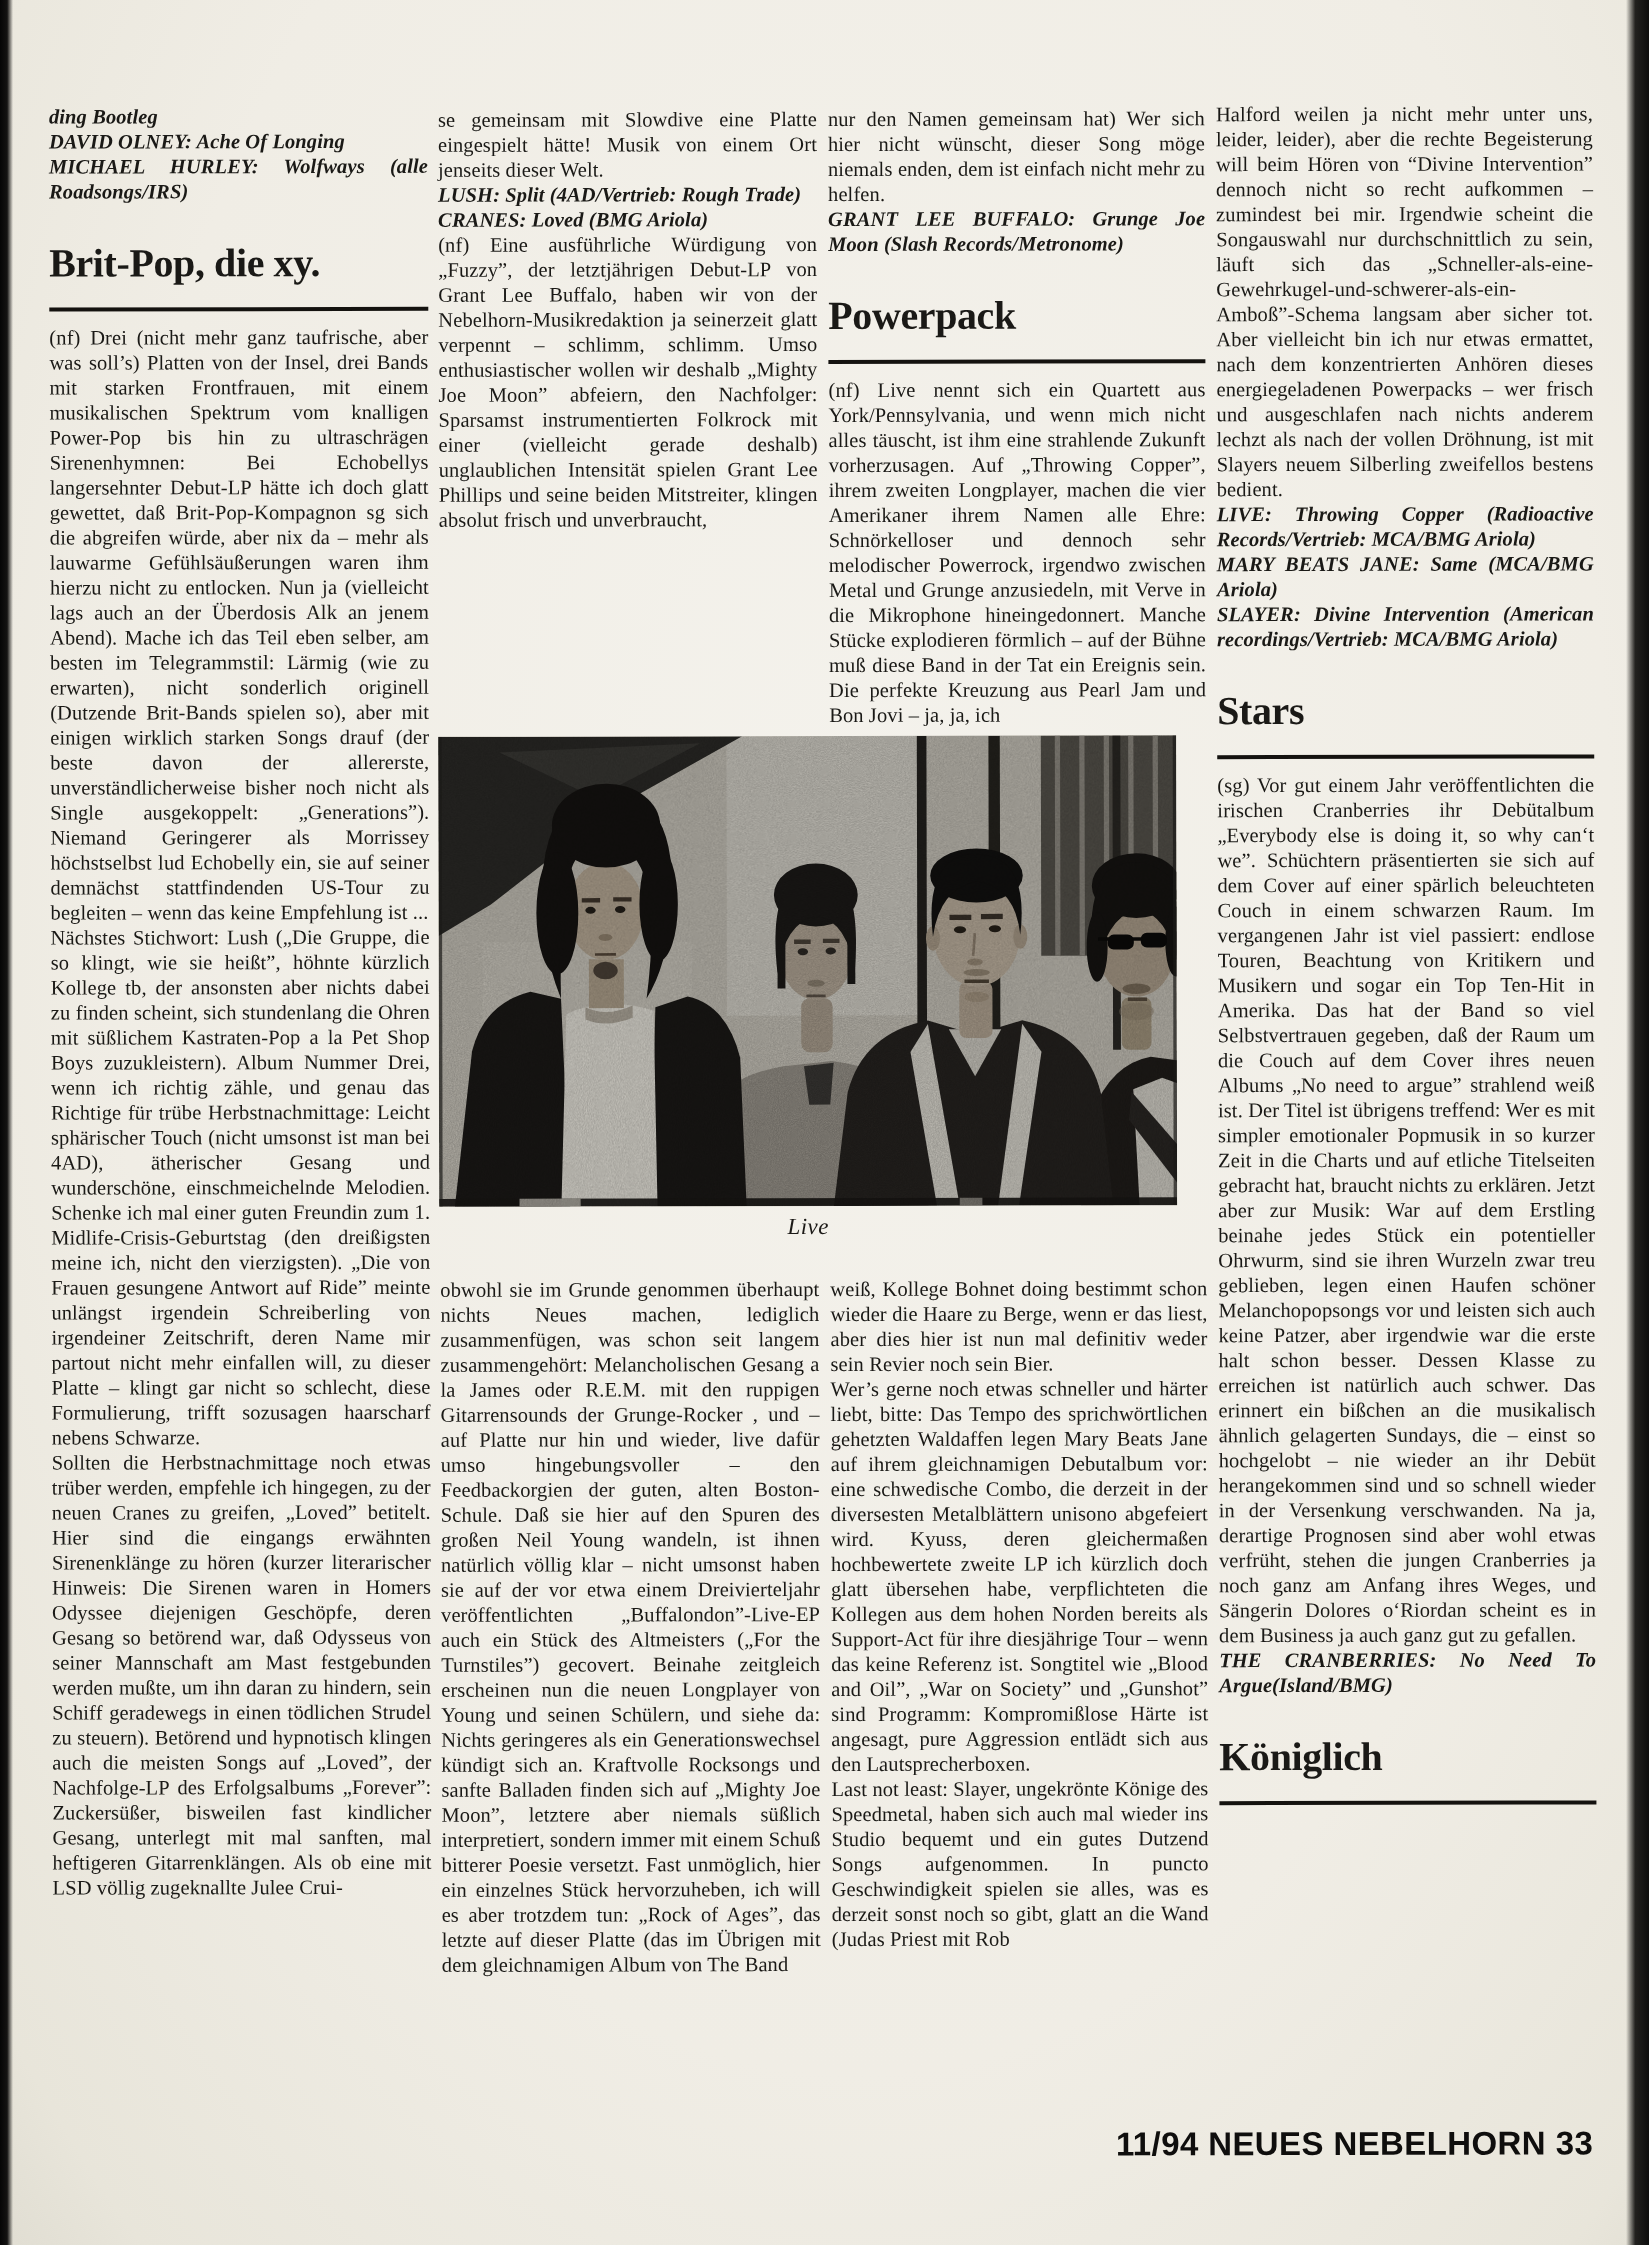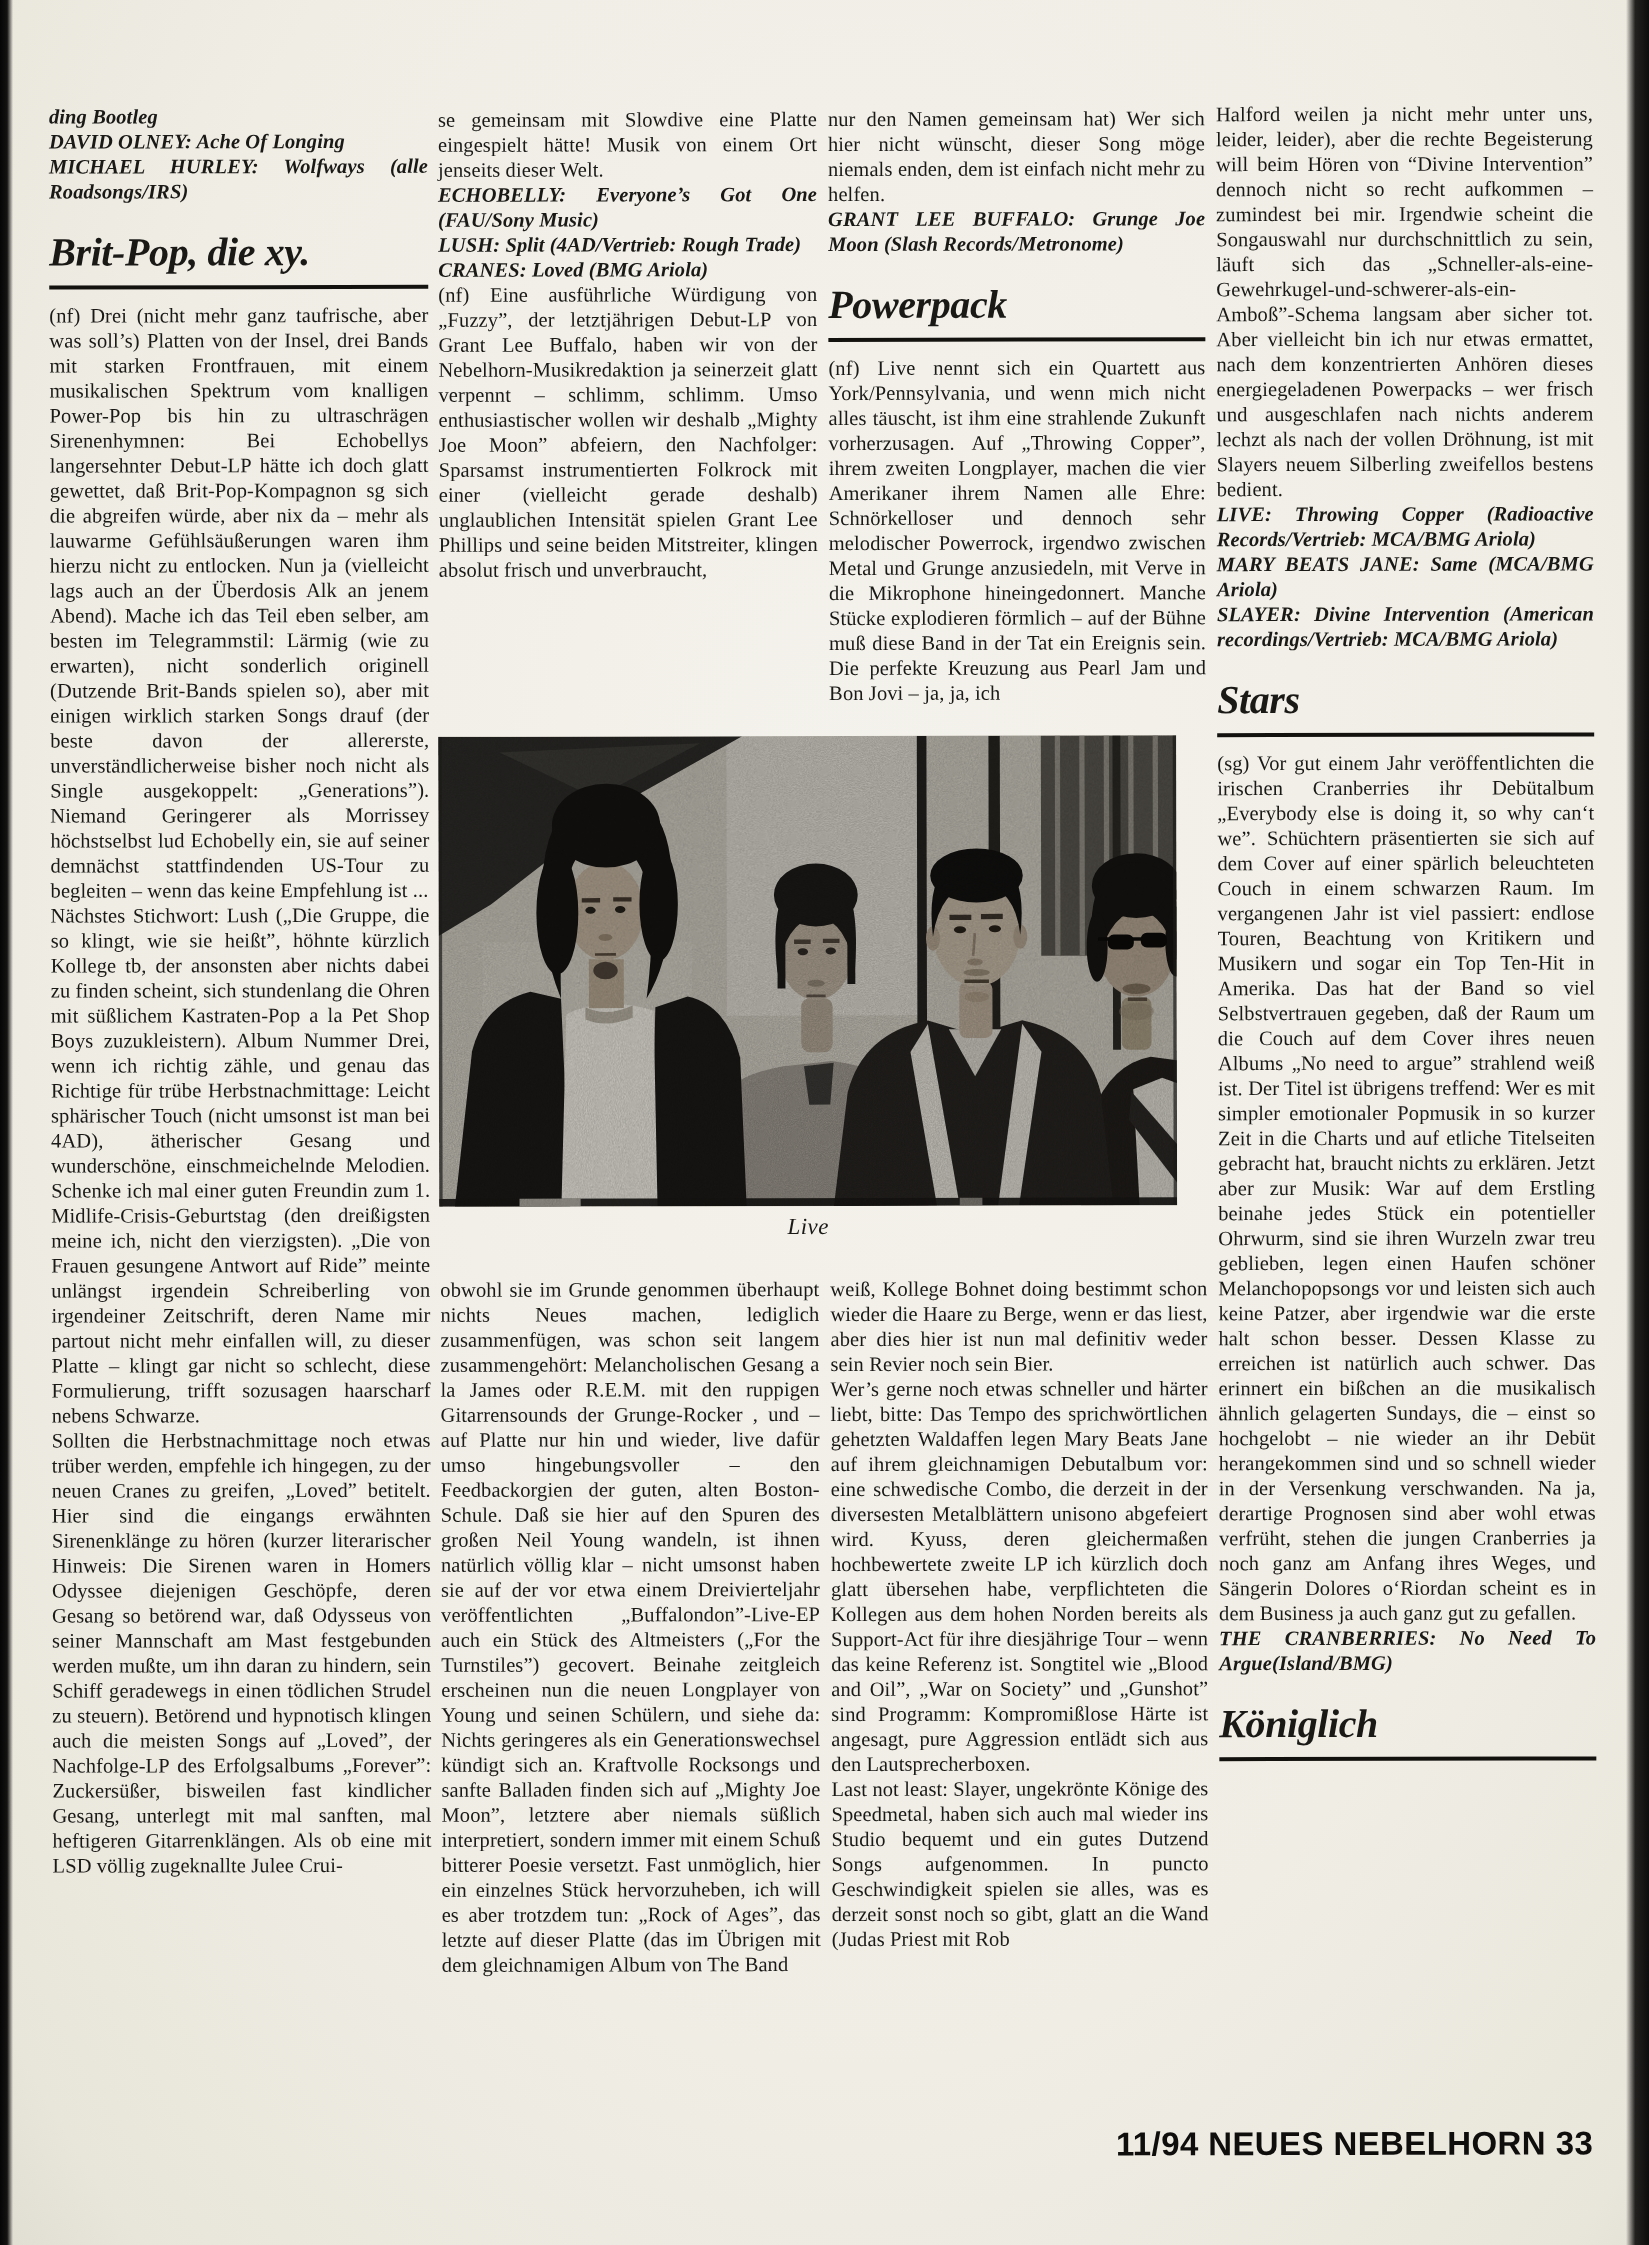--- a/index.html
+++ b/index.html
@@ -20,21 +20,21 @@
     position:absolute;right:0;top:0;width:23px;height:2246px;
     background:linear-gradient(to left,#020202 0%,#171614 60%,rgba(23,22,20,0) 100%);
     opacity:.95;
   }
   .content{position:absolute;inset:0;transform:rotate(-0.12deg);color:#1a1916;}
   .col{position:absolute;text-align:justify;font-size:20.5px;line-height:25px;letter-spacing:0.1px;hyphens:auto;overflow-wrap:break-word;}
   .col p{margin:0;}
   .italic-bold{font-weight:700;font-style:italic;}
   .headline{
     font-size:40px;line-height:1.05;font-weight:700;letter-spacing:-0.4px;
-    margin:27px 0 14px 0;padding-bottom:12px;border-bottom:4.4px solid #14120f;font-style:italic;
+    margin:38px 0 14px 0;padding-bottom:23px;border-bottom:4.4px solid #14120f;
   }
   .col1{left:51px;top:103px;width:379px;}
   .col2top{left:440px;top:107px;width:379px;}
   .col2bot{left:440px;top:1277px;width:379px;}
   .col3top{left:830px;top:107px;width:377px;}
   .col3bot{left:830px;top:1277px;width:377px;}
   .col4{left:1218px;top:103px;width:377px;}
   .photo{
     position:absolute;left:439px;top:736px;width:738px;height:470px;margin:0;
     overflow:hidden;background:#c6c2b8;
@@ -61,21 +61,20 @@
       <p class="italic-bold">DAVID OLNEY: Ache Of Longing</p>
       <p class="italic-bold">MICHAEL HURLEY: Wolfways (alle Roadsongs/IRS)</p>
       <h2 class="headline">Brit-Pop, die xy.</h2>
       <p>(nf) Drei (nicht mehr ganz taufrische, aber was soll’s) Platten von der Insel, drei Bands mit starken Frontfrauen, mit einem musikalischen Spektrum vom knalligen Power-Pop bis hin zu ultraschrägen Sirenenhymnen: Bei Echobellys langersehnter Debut-LP hätte ich doch glatt gewettet, daß Brit-Pop-Kompagnon sg sich die abgreifen würde, aber nix da – mehr als lauwarme Gefühlsäußerungen waren ihm hierzu nicht zu entlocken. Nun ja (vielleicht lags auch an der Überdosis Alk an jenem Abend). Mache ich das Teil eben selber, am besten im Telegrammstil: Lärmig (wie zu erwarten), nicht sonderlich originell (Dutzende Brit-Bands spielen so), aber mit einigen wirklich starken Songs drauf (der beste davon der allererste, unverständlicherweise bisher noch nicht als Single ausgekoppelt: „Generations”). Niemand Geringerer als Morrissey höchstselbst lud Echobelly ein, sie auf seiner demnächst stattfindenden US-Tour zu begleiten – wenn das keine Empfehlung ist ...</p>
       <p>Nächstes Stichwort: Lush („Die Gruppe, die so klingt, wie sie heißt”, höhnte kürzlich Kollege tb, der ansonsten aber nichts dabei zu finden scheint, sich stundenlang die Ohren mit süßlichem Kastraten-Pop a la Pet Shop Boys zuzukleistern). Album Nummer Drei, wenn ich richtig zähle, und genau das Richtige für trübe Herbstnachmittage: Leicht sphärischer Touch (nicht umsonst ist man bei 4AD), ätherischer Gesang und wunderschöne, einschmeichelnde Melodien. Schenke ich mal einer guten Freundin zum 1. Midlife-Crisis-Geburtstag (den dreißigsten meine ich, nicht den vierzigsten). „Die von Frauen gesungene Antwort auf Ride” meinte unlängst irgendein Schreiberling von irgendeiner Zeitschrift, deren Name mir partout nicht mehr einfallen will, zu dieser Platte – klingt gar nicht so schlecht, diese Formulierung, trifft sozusagen haarscharf nebens Schwarze.</p>
       <p>Sollten die Herbstnachmittage noch etwas trüber werden, empfehle ich hingegen, zu der neuen Cranes zu greifen, „Loved” betitelt. Hier sind die eingangs erwähnten Sirenenklänge zu hören (kurzer literarischer Hinweis: Die Sirenen waren in Homers Odyssee diejenigen Geschöpfe, deren Gesang so betörend war, daß Odysseus von seiner Mannschaft am Mast festgebunden werden mußte, um ihn daran zu hindern, sein Schiff geradewegs in einen tödlichen Strudel zu steuern). Betörend und hypnotisch klingen auch die meisten Songs auf „Loved”, der Nachfolge-LP des Erfolgsalbums „Forever”: Zuckersüßer, bisweilen fast kindlicher Gesang, unterlegt mit mal sanften, mal heftigeren Gitarrenklängen. Als ob eine mit LSD völlig zugeknallte Julee Crui-</p>
     </section>
 
     <section class="col col2top">
       <p>se gemeinsam mit Slowdive eine Platte eingespielt hätte! Musik von einem Ort jenseits dieser Welt.</p>
-      <p class="italic-bold">ECHOBELLY: Everyone’s Got One (FAU/Sony Music)</p>
       <p class="italic-bold">LUSH: Split (4AD/Vertrieb: Rough Trade)</p>
       <p class="italic-bold">CRANES: Loved (BMG Ariola)</p>
       <p>(nf) Eine ausführliche Würdigung von „Fuzzy”, der letztjährigen Debut-LP von Grant Lee Buffalo, haben wir von der Nebelhorn-Musikredaktion ja seinerzeit glatt verpennt – schlimm, schlimm. Umso enthusiastischer wollen wir deshalb „Mighty Joe Moon” abfeiern, den Nachfolger: Sparsamst instrumentierten Folkrock mit einer (vielleicht gerade deshalb) unglaublichen Intensität spielen Grant Lee Phillips und seine beiden Mitstreiter, klingen absolut frisch und unverbraucht,</p>
     </section>
 
     <section class="col col2bot">
       <p>obwohl sie im Grunde genommen überhaupt nichts Neues machen, lediglich zusammenfügen, was schon seit langem zusammengehört: Melancholischen Gesang a la James oder R.E.M. mit den ruppigen Gitarrensounds der Grunge-Rocker , und – auf Platte nur hin und wieder, live dafür umso hingebungsvoller – den Feedbackorgien der guten, alten Boston-Schule. Daß sie hier auf den Spuren des großen Neil Young wandeln, ist ihnen natürlich völlig klar – nicht umsonst haben sie auf der vor etwa einem Dreivierteljahr veröffentlichten „Buffalondon”-Live-EP auch ein Stück des Altmeisters („For the Turnstiles”) gecovert. Beinahe zeitgleich erscheinen nun die neuen Longplayer von Young und seinen Schülern, und siehe da: Nichts geringeres als ein Generationswechsel kündigt sich an. Kraftvolle Rocksongs und sanfte Balladen finden sich auf „Mighty Joe Moon”, letztere aber niemals süßlich interpretiert, sondern immer mit einem Schuß bitterer Poesie versetzt. Fast unmöglich, hier ein einzelnes Stück hervorzuheben, ich will es aber trotzdem tun: „Rock of Ages”, das letzte auf dieser Platte (das im Übrigen mit dem gleichnamigen Album von The Band</p>
     </section>
 
     <section class="col col3top">

